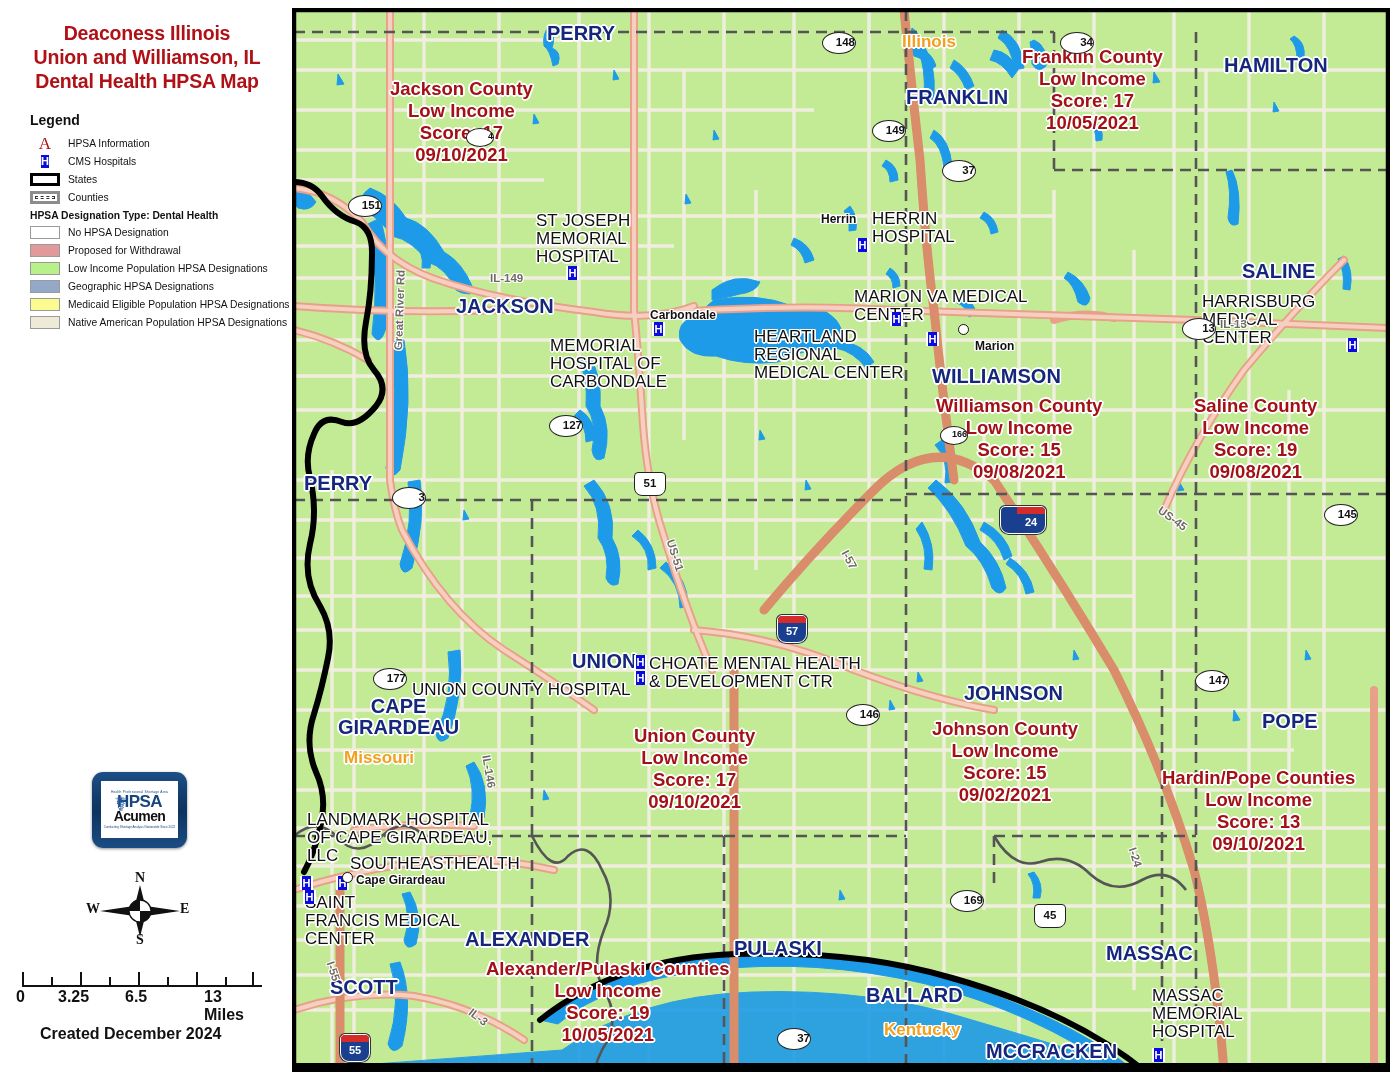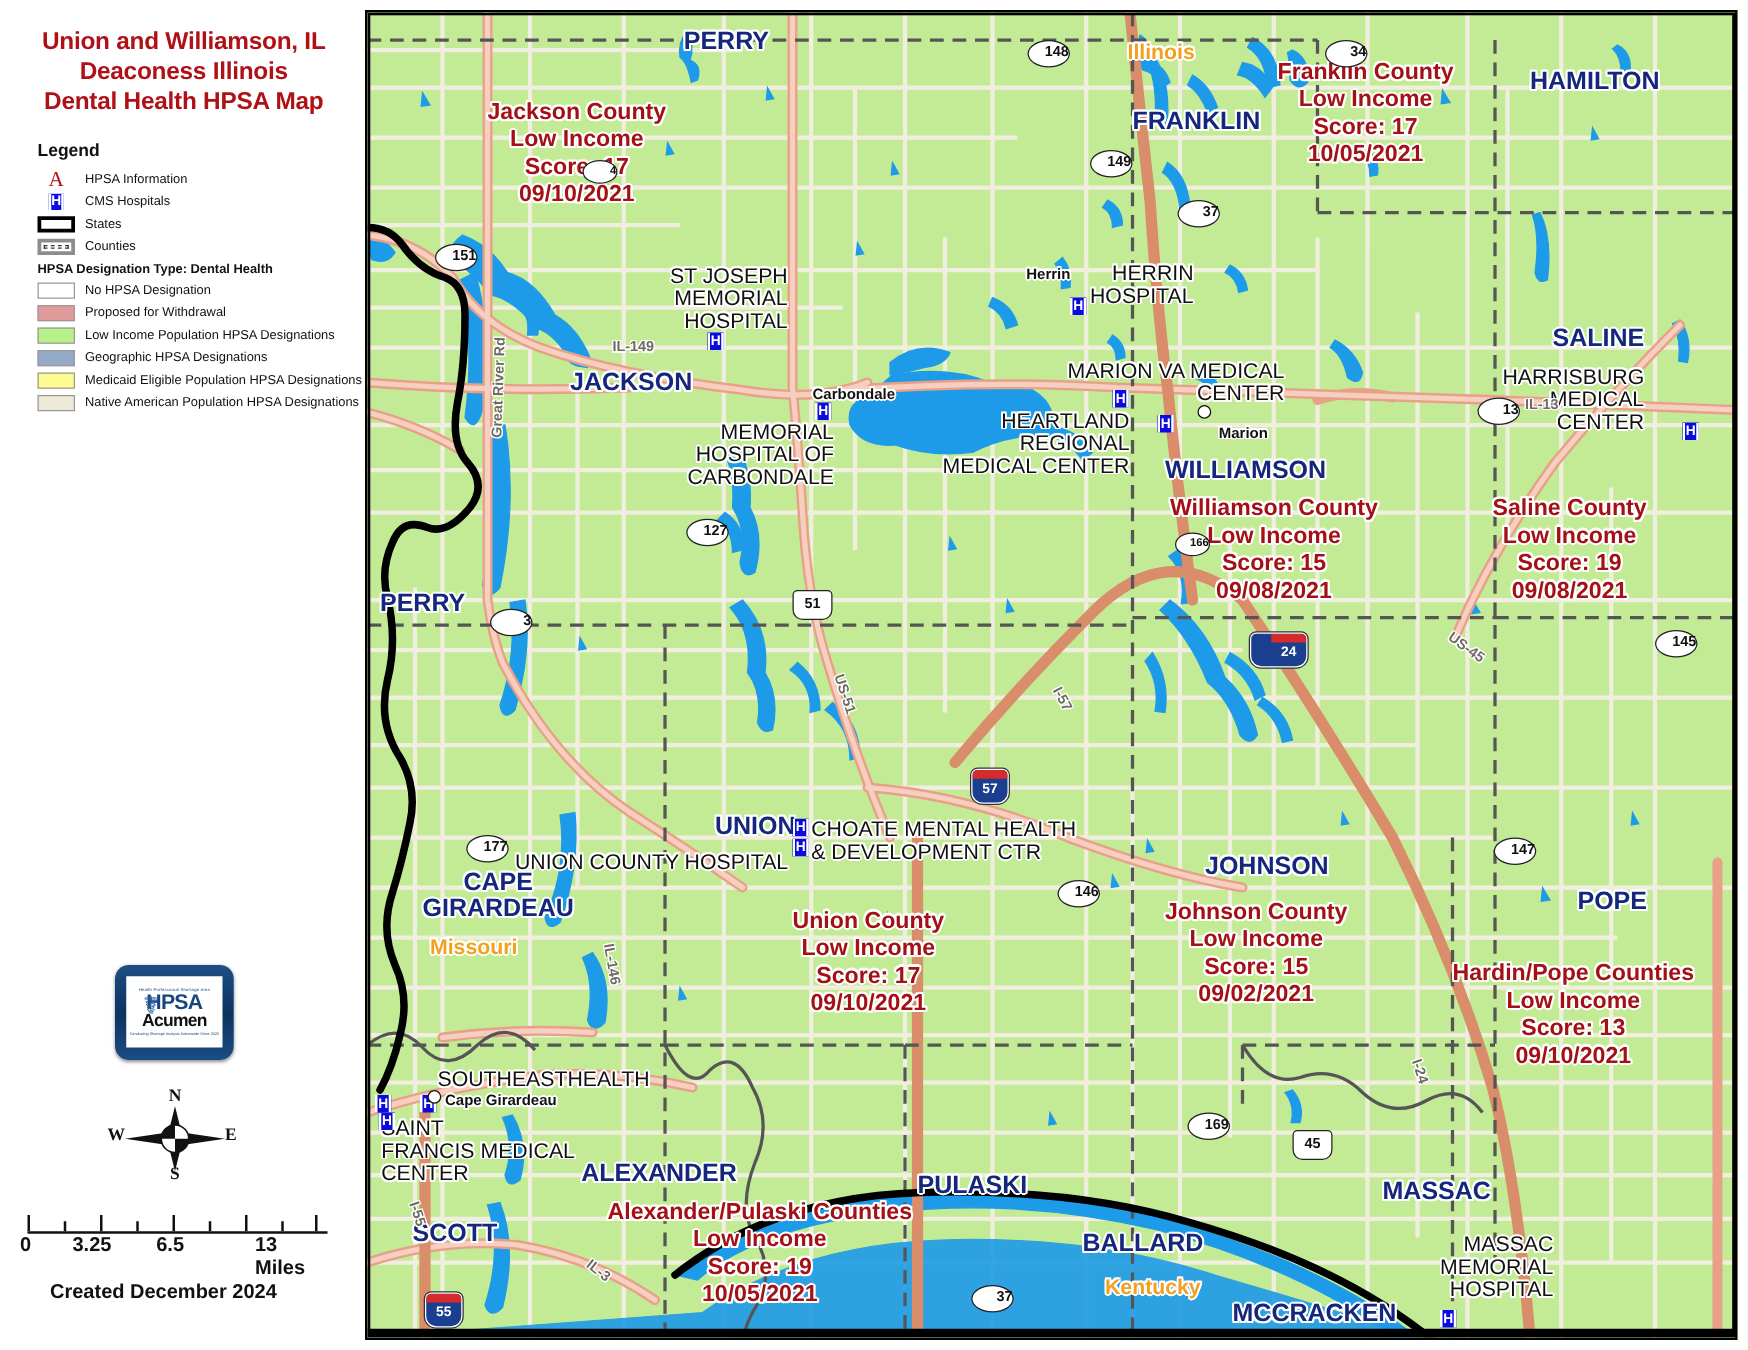--- a/index.html
+++ b/index.html
@@ -65,21 +65,21 @@
   #map svg{position:absolute;left:0;top:0;}
 
   
   .mlbl{position:absolute;white-space:nowrap;pointer-events:none;}
   .county{color:#15267d;font-weight:bold;font-size:20px;
      text-shadow:-1.4px -1.4px 0 #fff,1.4px -1.4px 0 #fff,-1.4px 1.4px 0 #fff,1.4px 1.4px 0 #fff,
        0 -1.6px 0 #fff,0 1.6px 0 #fff,-1.6px 0 0 #fff,1.6px 0 0 #fff;}
   .state{color:#f2a01e;font-weight:bold;font-size:17px;
      text-shadow:-1.3px -1.3px 0 #fff,1.3px -1.3px 0 #fff,-1.3px 1.3px 0 #fff,1.3px 1.3px 0 #fff,
        0 -1.5px 0 #fff,0 1.5px 0 #fff,-1.5px 0 0 #fff,1.5px 0 0 #fff;}
-  .hosp{color:#111;font-size:17px;line-height:1.06;text-align:right;
+  .hosp{color:#111;font-size:17px;line-height:1.06;text-align:left;
      text-shadow:-1.3px -1.3px 0 #fff,1.3px -1.3px 0 #fff,-1.3px 1.3px 0 #fff,1.3px 1.3px 0 #fff,
        0 -1.5px 0 #fff,0 1.5px 0 #fff,-1.5px 0 0 #fff,1.5px 0 0 #fff;}
   .city{color:#111;font-size:12px;font-weight:bold;
      text-shadow:-1.2px -1.2px 0 #fff,1.2px -1.2px 0 #fff,-1.2px 1.2px 0 #fff,1.2px 1.2px 0 #fff,
        0 -1.4px 0 #fff,0 1.4px 0 #fff,-1.4px 0 0 #fff,1.4px 0 0 #fff;}
   .hpsa{color:#a31015;font-weight:bold;font-size:18.5px;line-height:1.19;text-align:center;
      text-shadow:-1.4px -1.4px 0 #fff,1.4px -1.4px 0 #fff,-1.4px 1.4px 0 #fff,1.4px 1.4px 0 #fff,
        0 -1.7px 0 #fff,0 1.7px 0 #fff,-1.7px 0 0 #fff,1.7px 0 0 #fff;}
   .roadname{color:#6f6a63;font-size:11.5px;font-weight:bold;
      text-shadow:-1px -1px 0 #fff,1px -1px 0 #fff,-1px 1px 0 #fff,1px 1px 0 #fff;}
@@ -101,22 +101,22 @@
      background:#1b3f8f;border:1.5px solid #fff;overflow:hidden;box-shadow:0 0 0 1px #333;}
   .shield-i .top{height:7px;background:#d52b2b;}
   .shield-i .num{font-size:11px;font-weight:bold;color:#fff;text-align:center;line-height:16px;}
 </style>
 </head>
 <body>
 
 <div id="left-panel">
 
   <div id="map-title">
+    <div>Deaconess Illinois</div>
     <div>Union and Williamson, IL</div>
-    <div>Deaconess Illinois</div>
     <div>Dental Health HPSA Map</div>
   </div>
 
   <div id="legend">
     <div id="legend-title">Legend</div>
 
     <div class="legend-row">
       <div class="legend-sw ic-A">A</div>
       <div class="legend-lbl">HPSA Information</div>
     </div>
@@ -491,20 +491,23 @@
 MEDICAL
 CENTER</div>
   <div class="hmark" style="left:1052px;top:328px;">H</div>
 
   <div class="mlbl hosp" style="left:118px;top:671px;">UNION COUNTY HOSPITAL</div>
   <div class="mlbl hosp" style="left:355px;top:645px;white-space:pre;text-align:left;">CHOATE MENTAL HEALTH
 &amp; DEVELOPMENT CTR</div>
   <div class="hmark" style="left:340px;top:645px;">H</div>
   <div class="hmark" style="left:340px;top:661px;">H</div>
 
+  <div class="mlbl hosp" style="left:13px;top:801px;white-space:pre;text-align:left;">LANDMARK HOSPITAL
+OF CAPE GIRARDEAU,
+LLC</div>
   <div class="mlbl hosp" style="left:56px;top:845px;">SOUTHEASTHEALTH</div>
   <div class="mlbl hosp" style="left:11px;top:884px;white-space:pre;text-align:left;">SAINT
 FRANCIS MEDICAL
 CENTER</div>
   <div class="hmark" style="left:6px;top:866px;">H</div>
   <div class="hmark" style="left:9px;top:880px;">H</div>
   <div class="hmark" style="left:42px;top:866px;">H</div>
 
   <div class="mlbl hosp" style="left:858px;top:977px;white-space:pre;">MASSAC
 MEMORIAL

